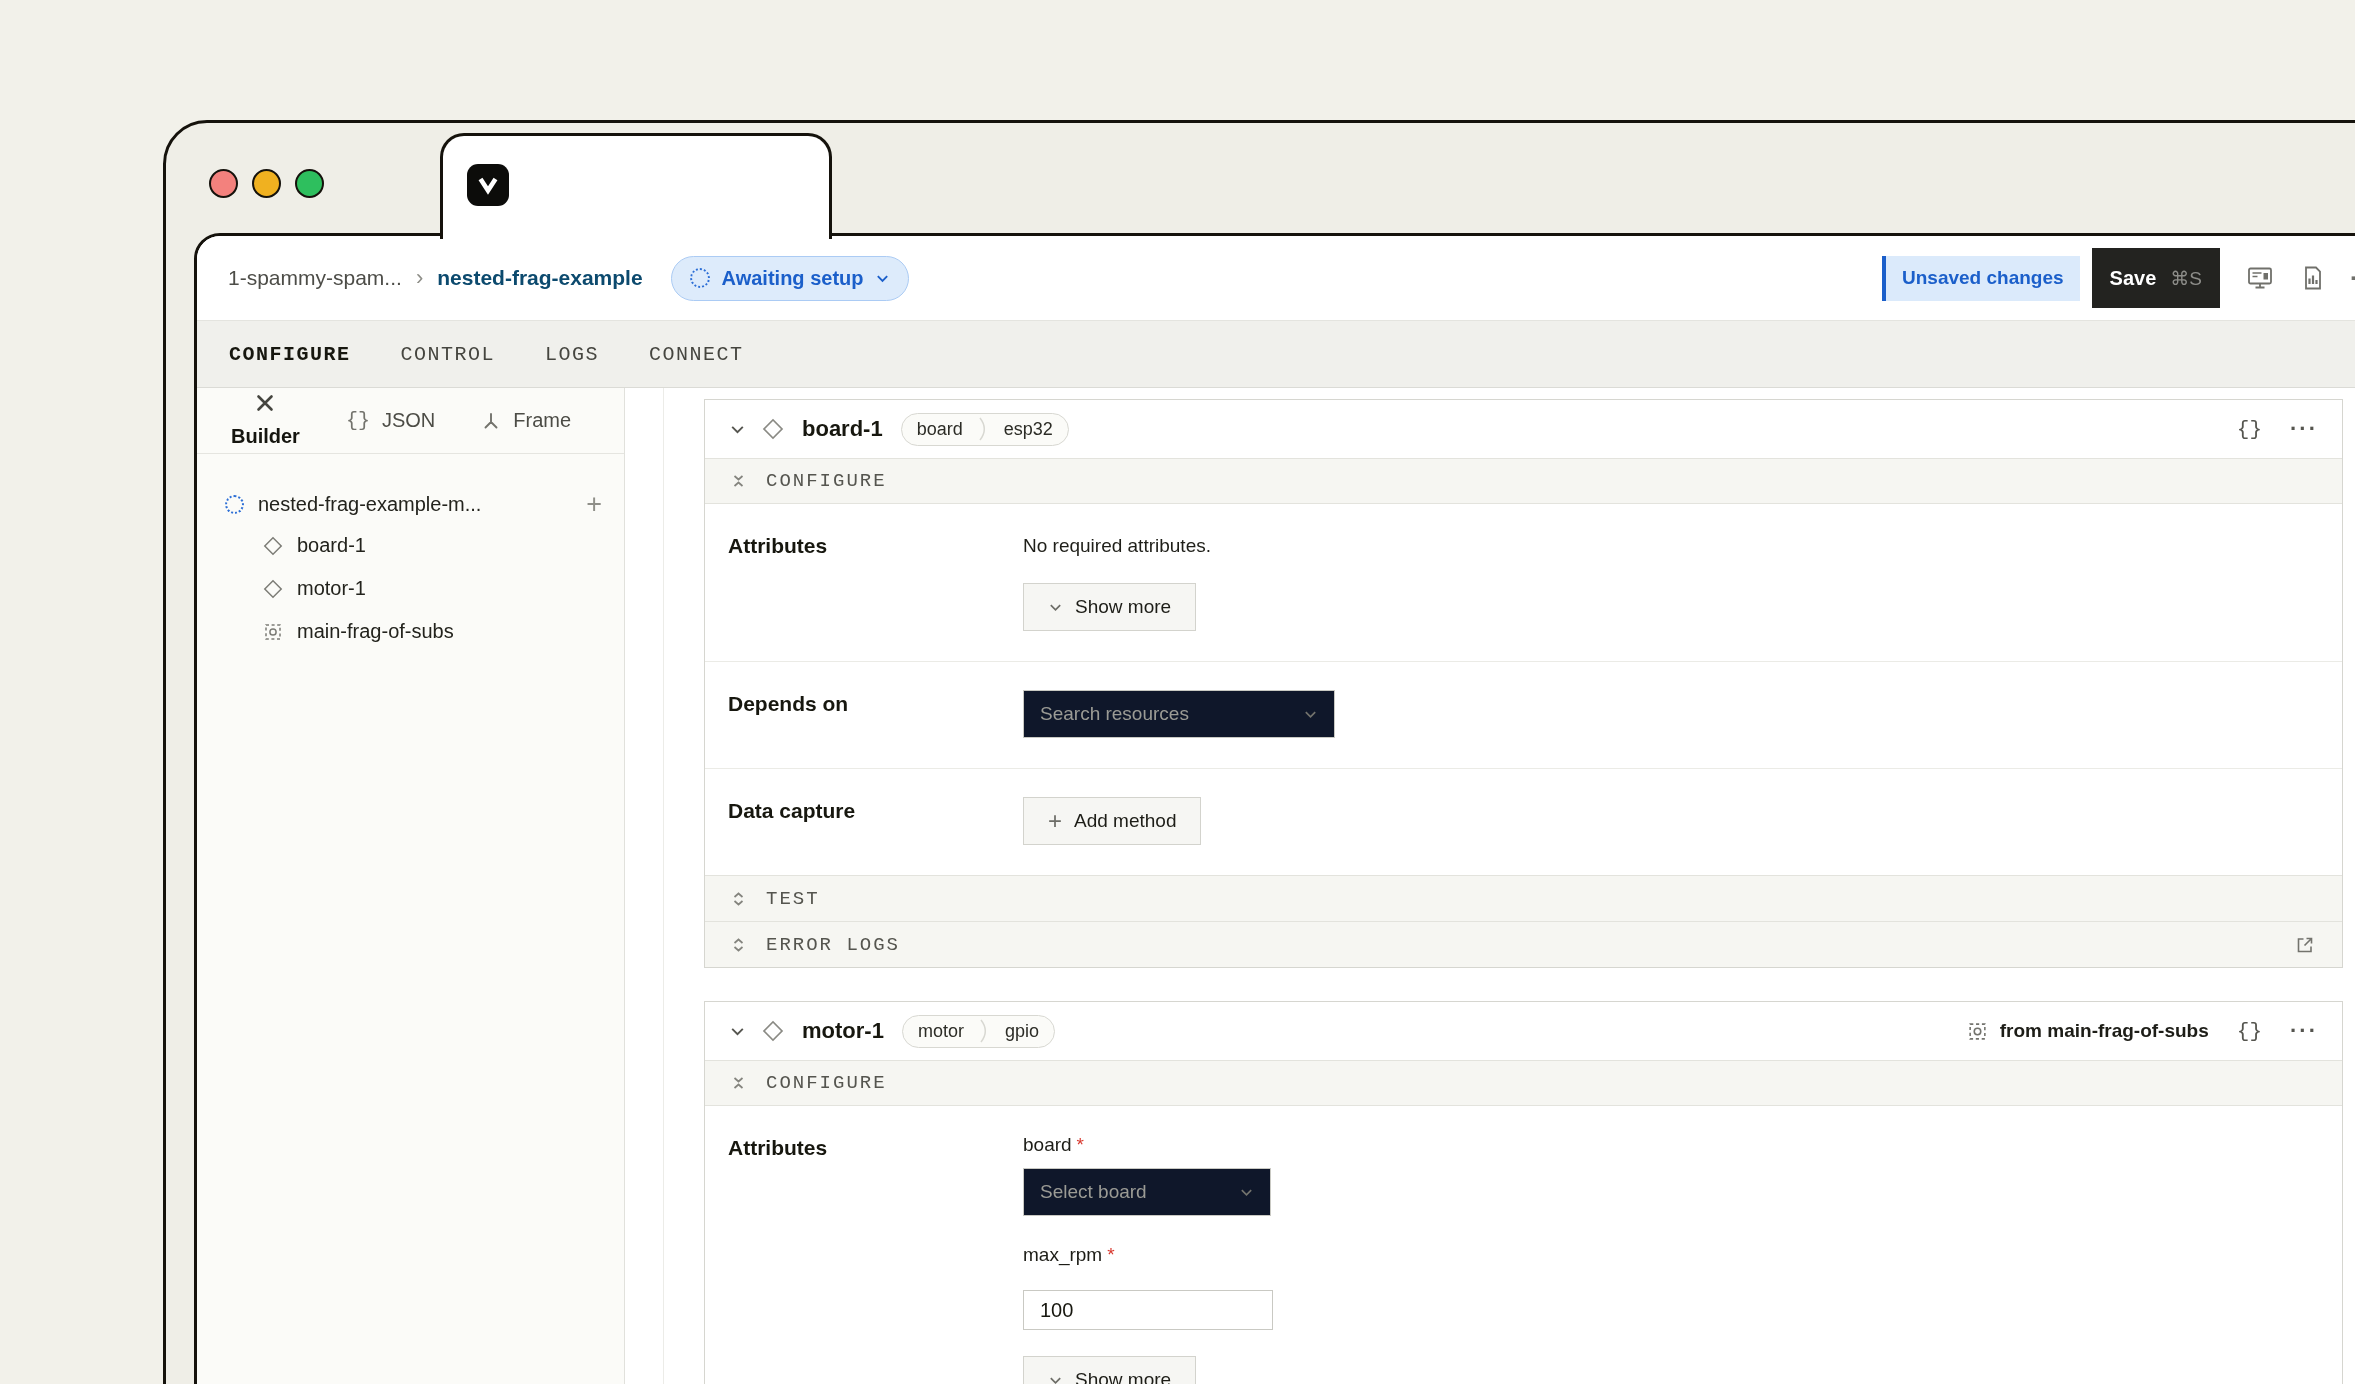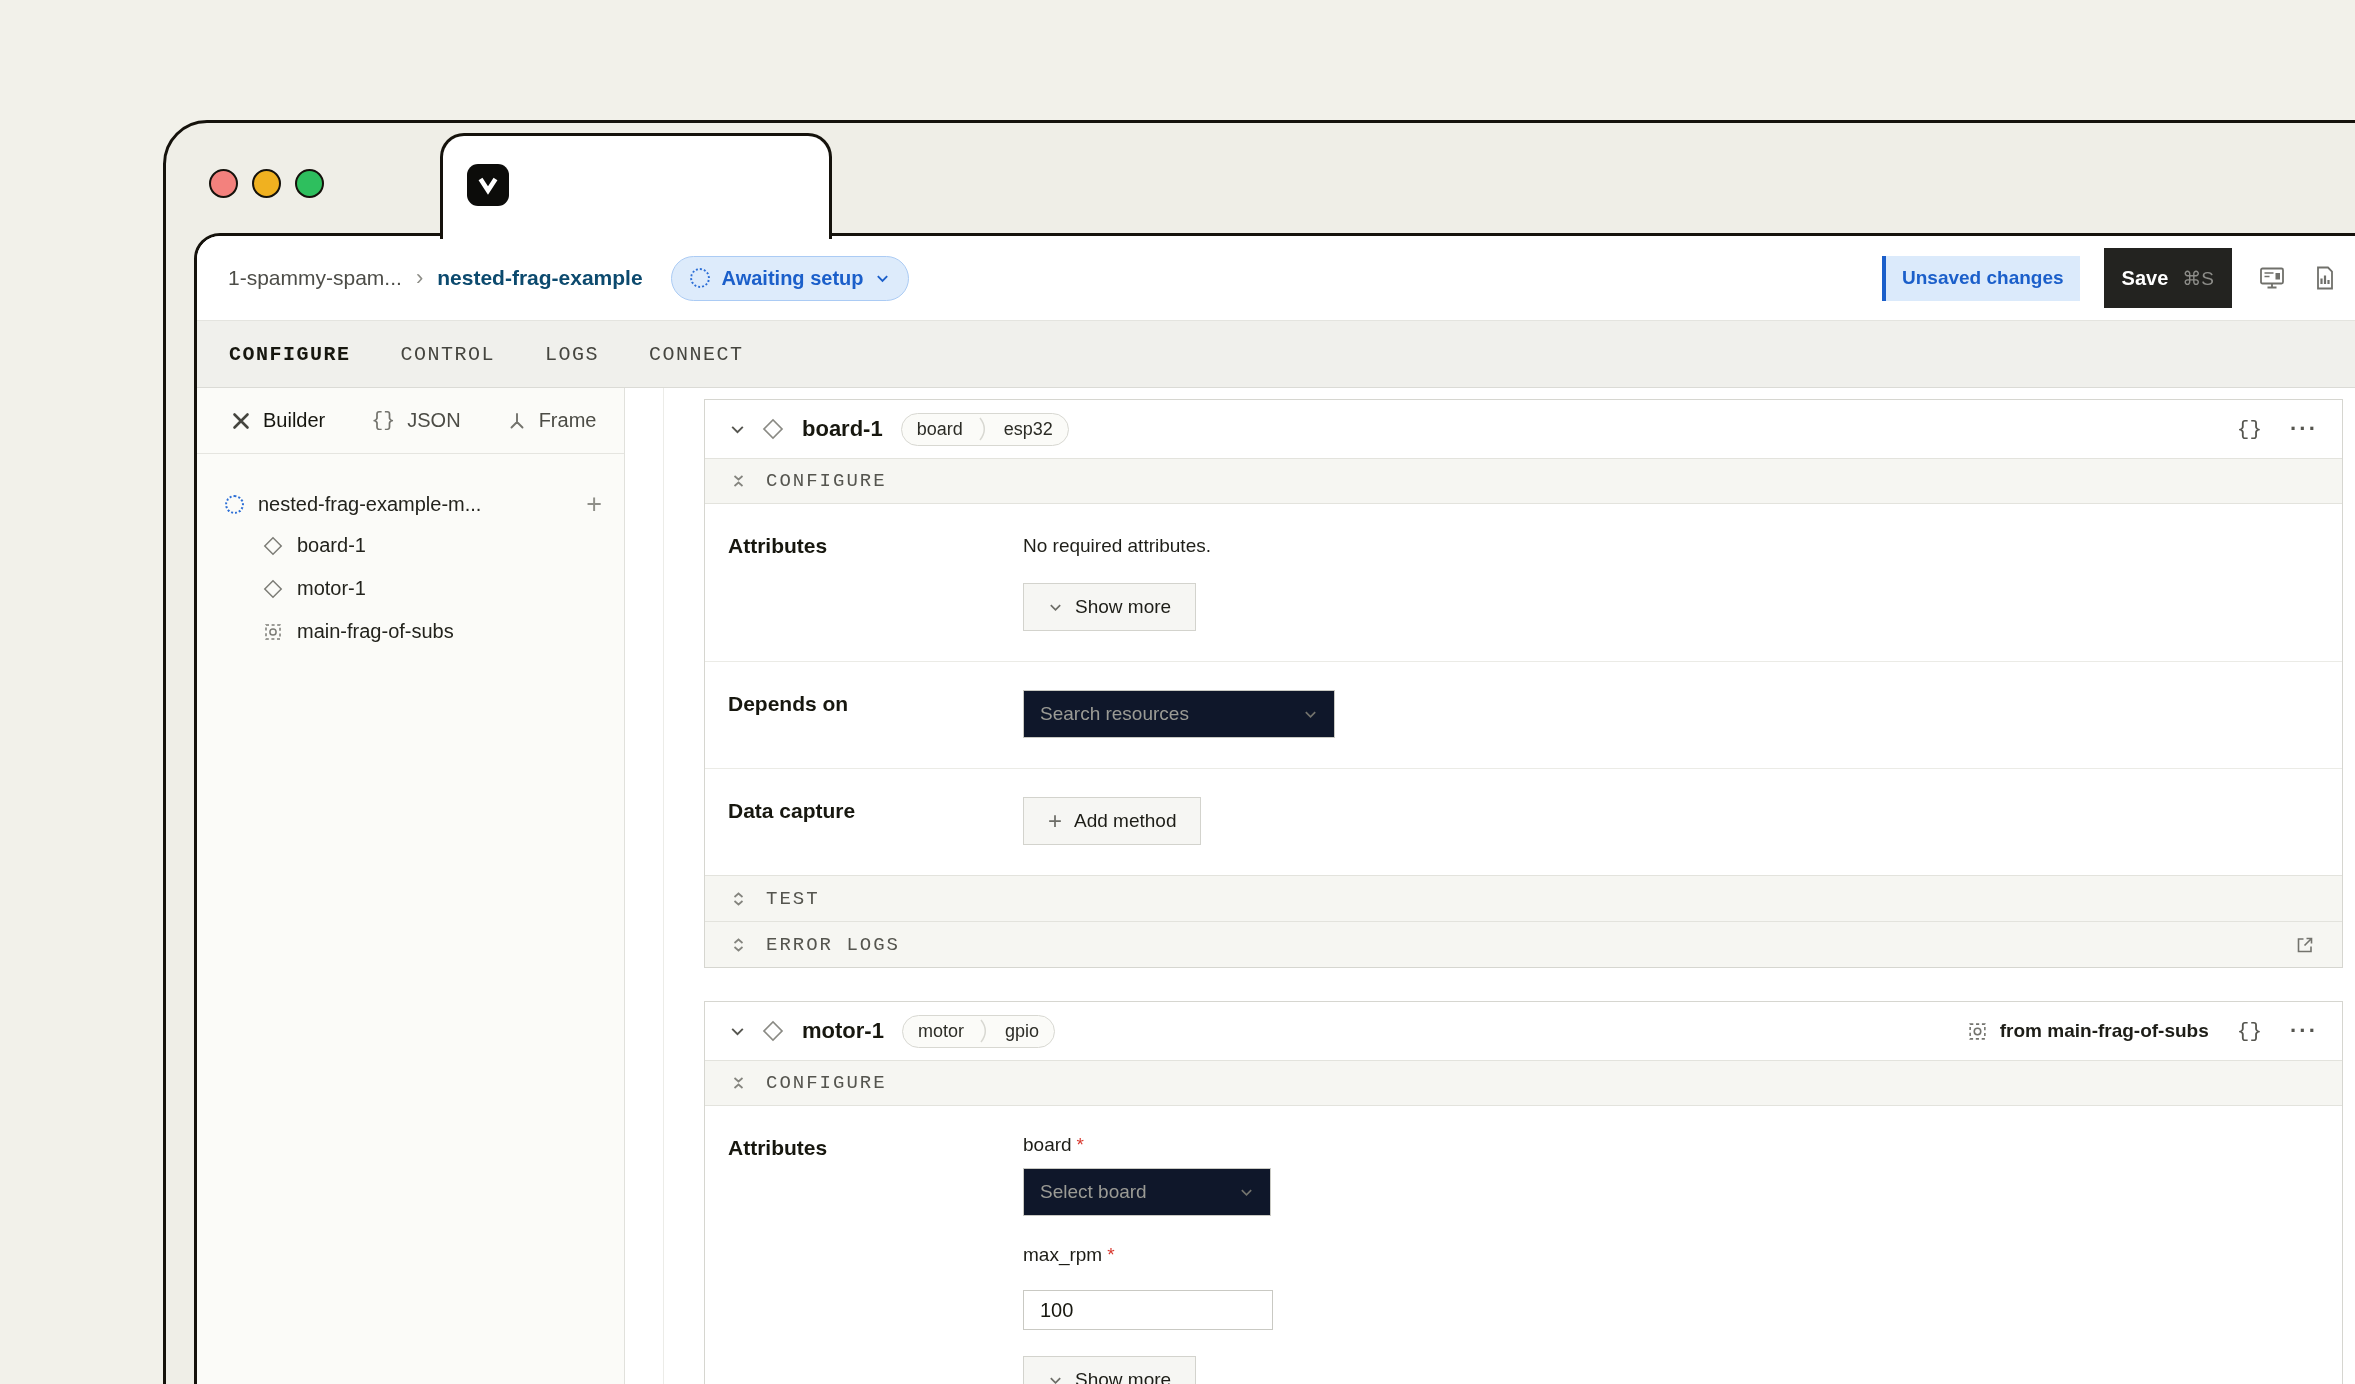--- a/index.html
+++ b/index.html
@@ -53,21 +53,21 @@
   }
   .badge-label { font-size:20px; font-weight:bold; }
   .spinner { width:20px; height:20px; border:2.5px dotted #2d6fd6; border-radius:50%; }
   .header-right { position:absolute; left:1657px; top:0; height:100%; display:flex; align-items:center; }
   .unsaved {
     height:45px; display:flex; align-items:center; padding:0 16px;
     background:#dbeafb; border-left:4px solid #1b5fca;
     color:#1b5fca; font-weight:bold; font-size:19px; white-space:nowrap;margin-left:28px;
   }
   .save-btn {
-    margin-left:24px; height:60px; display:flex; align-items:center; gap:14px;
+    margin-left:12px; height:60px; display:flex; align-items:center; gap:14px;
     padding:0 18px; background:#232320; color:#fff; font-size:20px; font-weight:bold;
     cursor:pointer; white-space:nowrap;
   }
   .save-short { color:#8d8d89; font-weight:normal; font-size:19px; }
   .hdr-icon { margin-left:26px; color:#70706b; cursor:pointer; }
   .hdr-dots { margin-left:24px; color:#70706b; font-size:24px; font-weight:bold; letter-spacing:2px; cursor:pointer; }
 
   
   .nav-bar {
     height:68px; flex:0 0 68px; background:#f0f0ec; border-top:1px solid #e4e4df; border-bottom:1px solid #dbdbd6;
@@ -75,21 +75,21 @@
     font-family:"Liberation Mono", monospace; font-size:20px; letter-spacing:1.5px; color:#45453f;
   }
   .nav-tab { margin-right:50px; cursor:pointer; }
   .nav-tab.active { font-weight:bold; color:#17170f; }
 
   
   .app-body { flex:1; display:flex; min-height:0; }
   .sidebar { width:428px; flex:0 0 428px; background:#fbfbf8; border-right:1px solid #e1e1dc; display:flex; flex-direction:column; }
   .side-tabs { height:66px; border-bottom:1px solid #e5e5e0; display:flex; align-items:center; padding-left:34px; font-size:20px; color:#4c4c46; }
   .side-tab { display:flex; align-items:center; gap:12px; margin-right:46px; cursor:pointer; }
-  .side-tab.active { font-weight:normal; color:#15150f; }
+  .side-tab.active { font-weight:bold; color:#15150f;flex-direction:column; }
   .side-tab .ticon { color:#45453f; }
   .side-tab .ticon.dim { color:#73736d; }
   .glyph-mono { font-family:"Liberation Mono", monospace; }
   .side-tab .braces { font-size:20px; color:#73736d; }
 
   .tree { padding:30px 22px 0 28px; }
   .tree-root { display:flex; align-items:center; gap:14px; height:40px; font-size:20px; color:#23231d; cursor:pointer; }
   .tree-root .rlabel { flex:1; white-space:nowrap; overflow:hidden; }
   .plus-btn { color:#8f8f89; font-size:27px; line-height:1; cursor:pointer; }
   .tree-item { display:flex; align-items:center; gap:14px; height:43px; padding-left:38px; font-size:20px; color:#23231d; cursor:pointer; }

